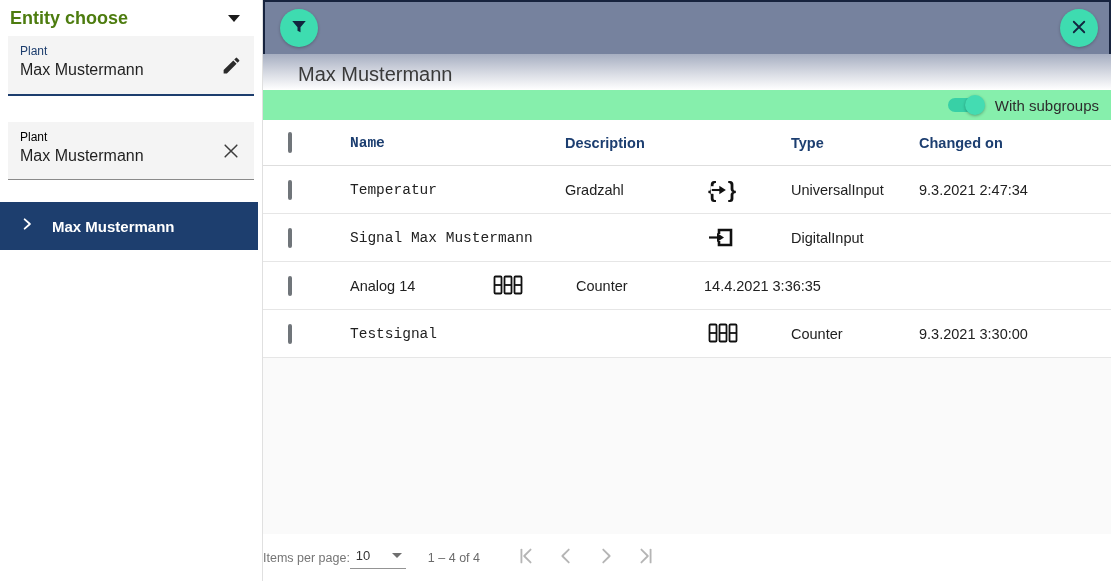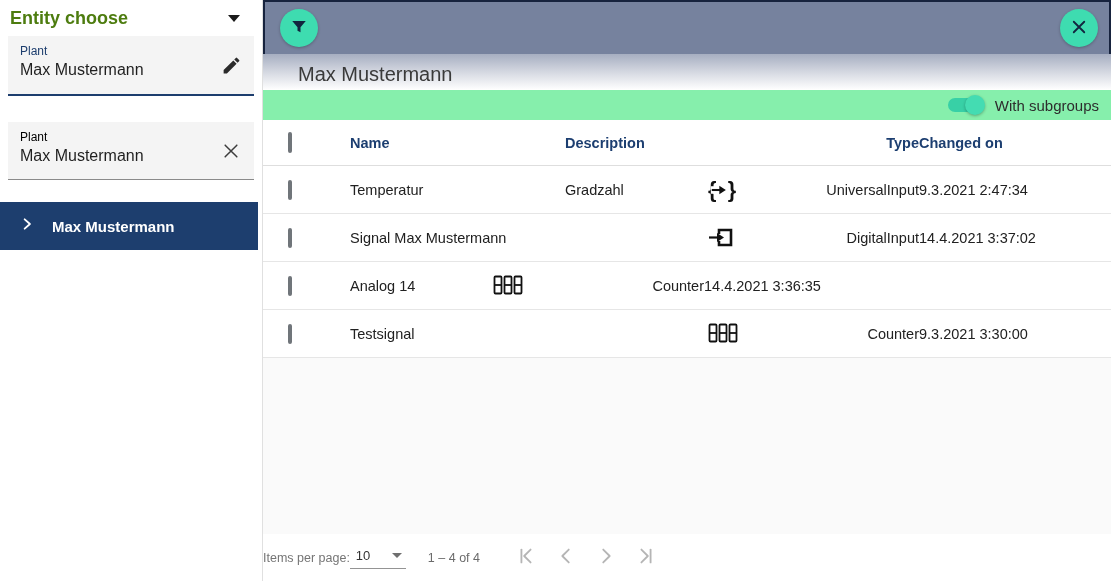--- a/index.html
+++ b/index.html
@@ -64,24 +64,24 @@
     position:absolute; right:-3px; top:-3px; width:20px; height:20px; border-radius:50%;
     background:#44dcb2; box-shadow:0 1px 3px rgba(0,0,0,.3);
   }
   .toggle-label { font-size:15px; color:#2d2d2d; }
   
   .thead, .trow { display:flex; align-items:center; padding-left:25px; }
   .thead { height:46px; border-bottom:1px solid #dedede; }
   .thead .cell { font-size:14.5px; font-weight:bold; color:#1c3e70; }
   .trow { height:48px; border-bottom:1px solid #e6e6e6; font-size:14.5px; color:#212121; }
   .col-select { width:62px; }
-  .col-name { width:215px; }
+  .col-name { width:215px;font-family:Liberation Mono, monospace; }
   .col-desc { width:143px; }
   .col-icon { width:83px; display:flex; align-items:center; }
-  .col-type { width:128px;text-align:right; }
+  .col-type { width:128px; }
   .col-changed { flex:1; }
   .checkbox {
     width:18px; height:18px; border:2px solid #70757a; border-radius:2px; background:#fff; cursor:pointer;
   }
   .type-icon { display:inline-flex; }
   .empty-area { flex:1; background:#fafafa; }
   
   .footer {
     height:47px; background:#fff; display:flex; align-items:center; justify-content:flex-start;
     padding-right:6px; color:#757575; font-size:12.5px;
@@ -206,21 +206,20 @@
     <div class="col-icon">
         <span class="type-icon">
       <svg width="26" height="23" viewBox="0 0 26 23">
         <path d="M11 8 V4 H23 V19 H11 V15" fill="none" stroke="#111" stroke-width="2.6"></path>
         <line x1="1" y1="11.5" x2="10" y2="11.5" stroke="#111" stroke-width="2.2"></line>
         <polygon points="16,11.5 9,7 9,16" fill="#111"></polygon>
       </svg>
         </span>
       </div>
     <div class="col-type">DigitalInput</div>
-    <div class="col-changed">14.4.2021 3:37:02</div>
   </div>
 
   <div class="trow">
     <div class="col-select"><span class="checkbox"></span></div>
     <div class="col-desc">Analog 14</div>
     <div class="col-icon">
         <span class="type-icon">
       <svg width="30" height="21" viewBox="0 0 30 21">
         <g fill="none" stroke="#111" stroke-width="1.8">
           <rect x="1.5" y="1.5" width="7" height="17" rx="1"></rect>

